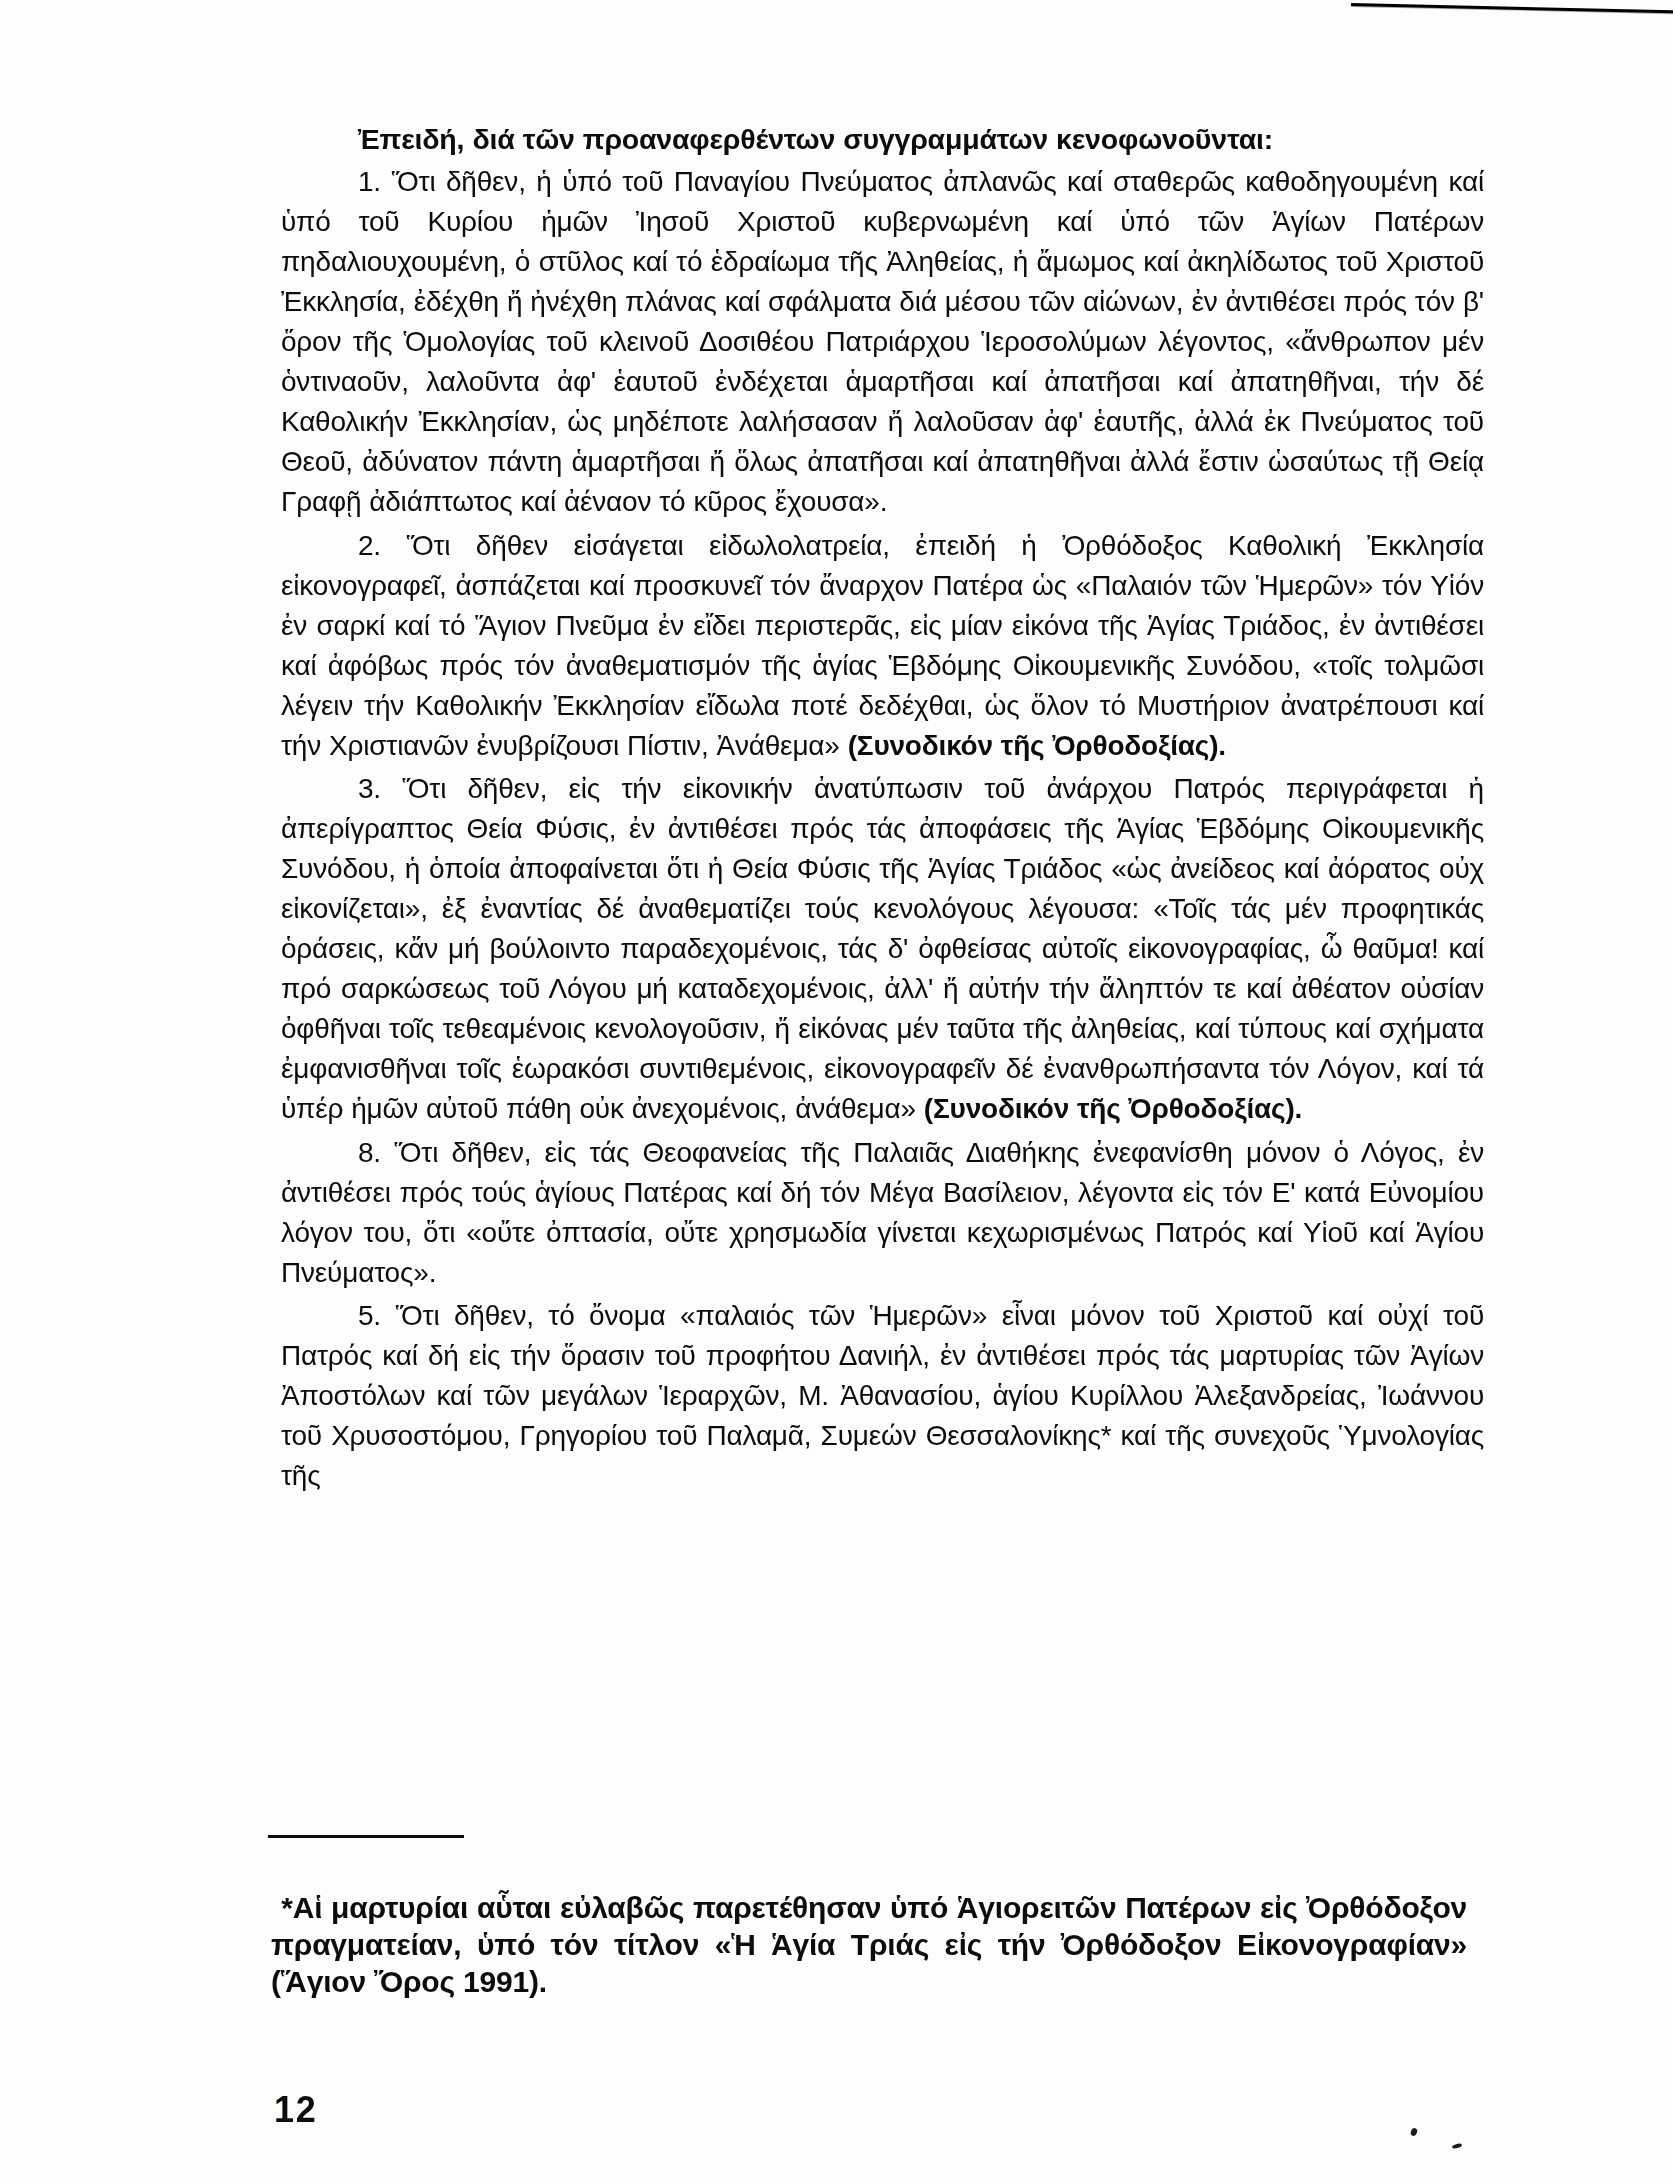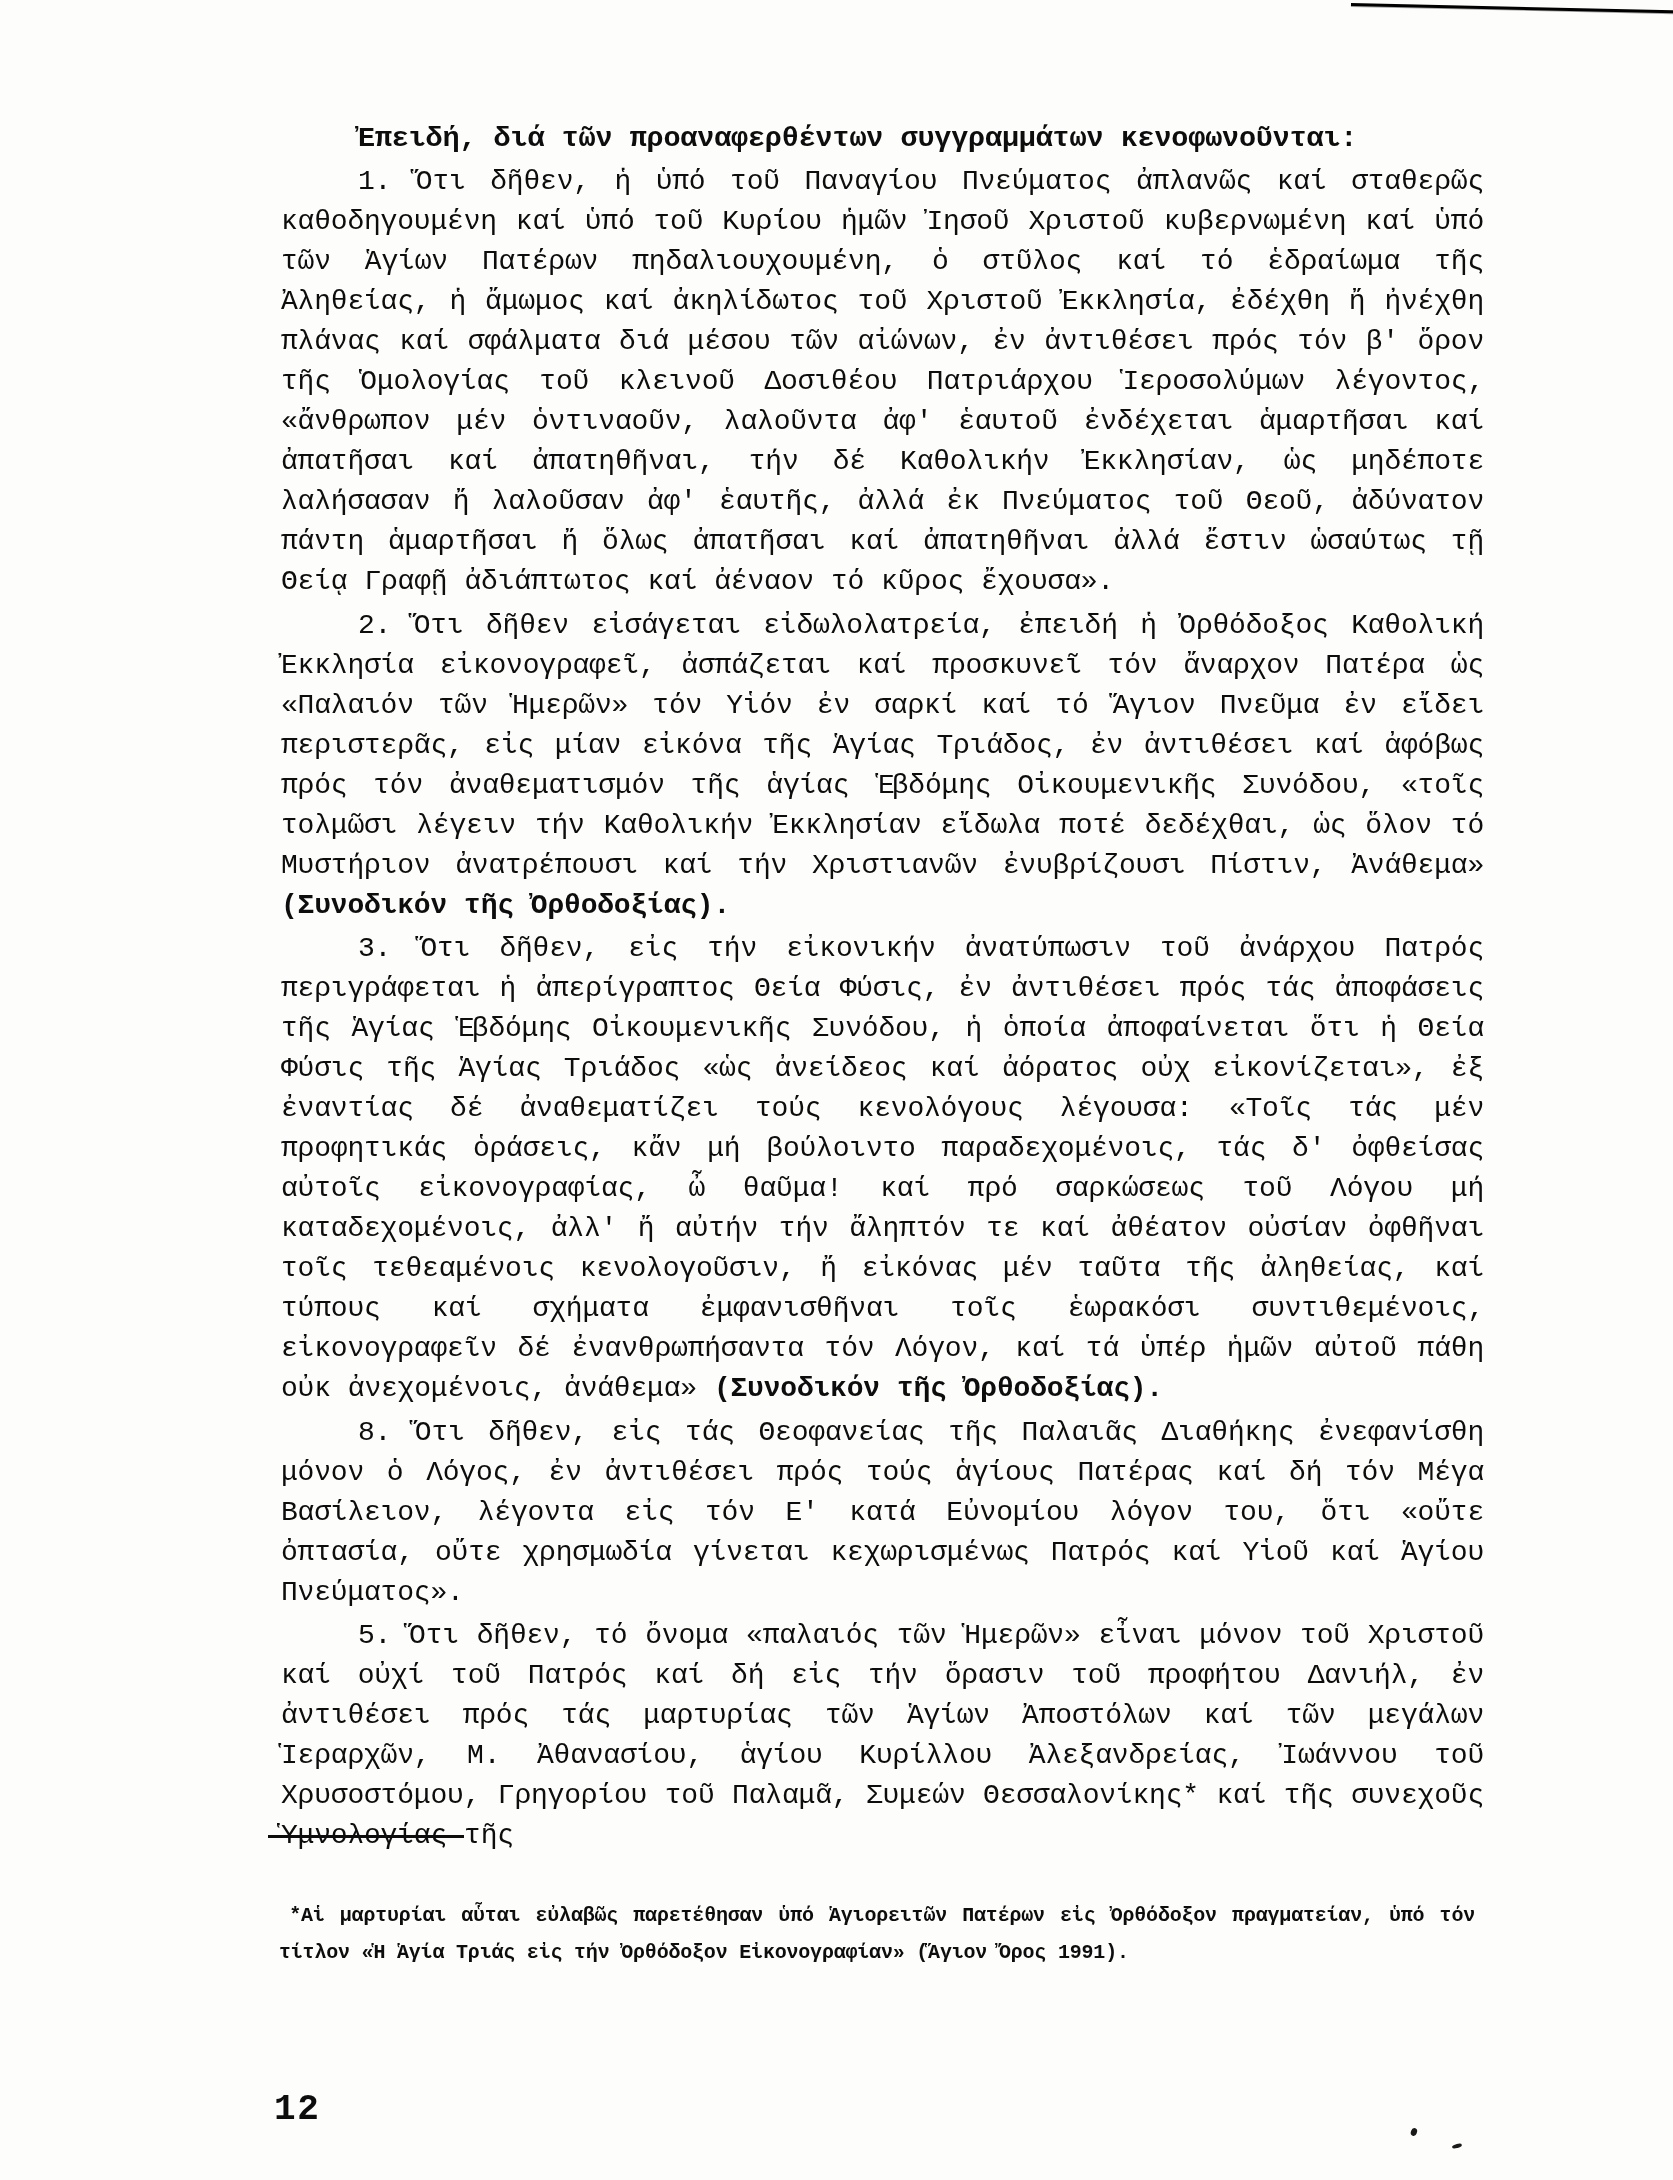--- a/index.html
+++ b/index.html
@@ -6,21 +6,21 @@
     margin: 0;
     padding: 0;
     background: #ffffff;
   }
   .page {
     position: relative;
     width: 1674px;
     height: 2181px;
     background: #fdfdfc;
     overflow: hidden;
-    font-family: Liberation Mono, monospace;
+    font-family: Liberation Sans, sans-serif;
     color: #0d0d0d;
   }
   
   .scan-edge {
     position: absolute;
     top: 2.6px;
     left: 1351px;
     width: 332px;
     height: 2.6px;
     background: #000;
@@ -61,22 +61,22 @@
     top: 1835px;
     width: 196px;
     height: 3.4px;
     background: #0d0d0d;
   }
   .footnote {
     position: absolute;
     left: 271px;
     top: 1889px;
     width: 1196px;
-    margin: 8px;
-    font-size: 20px;
+    margin: 0;
+    font-size: 30px;
     line-height: 37px;
     font-weight: bold;
     text-align: justify;
     text-indent: 10.2px;
     letter-spacing: -0.2px;
   }
   .page-number {
     position: absolute;
     left: 274px;
     top: 2089px;

